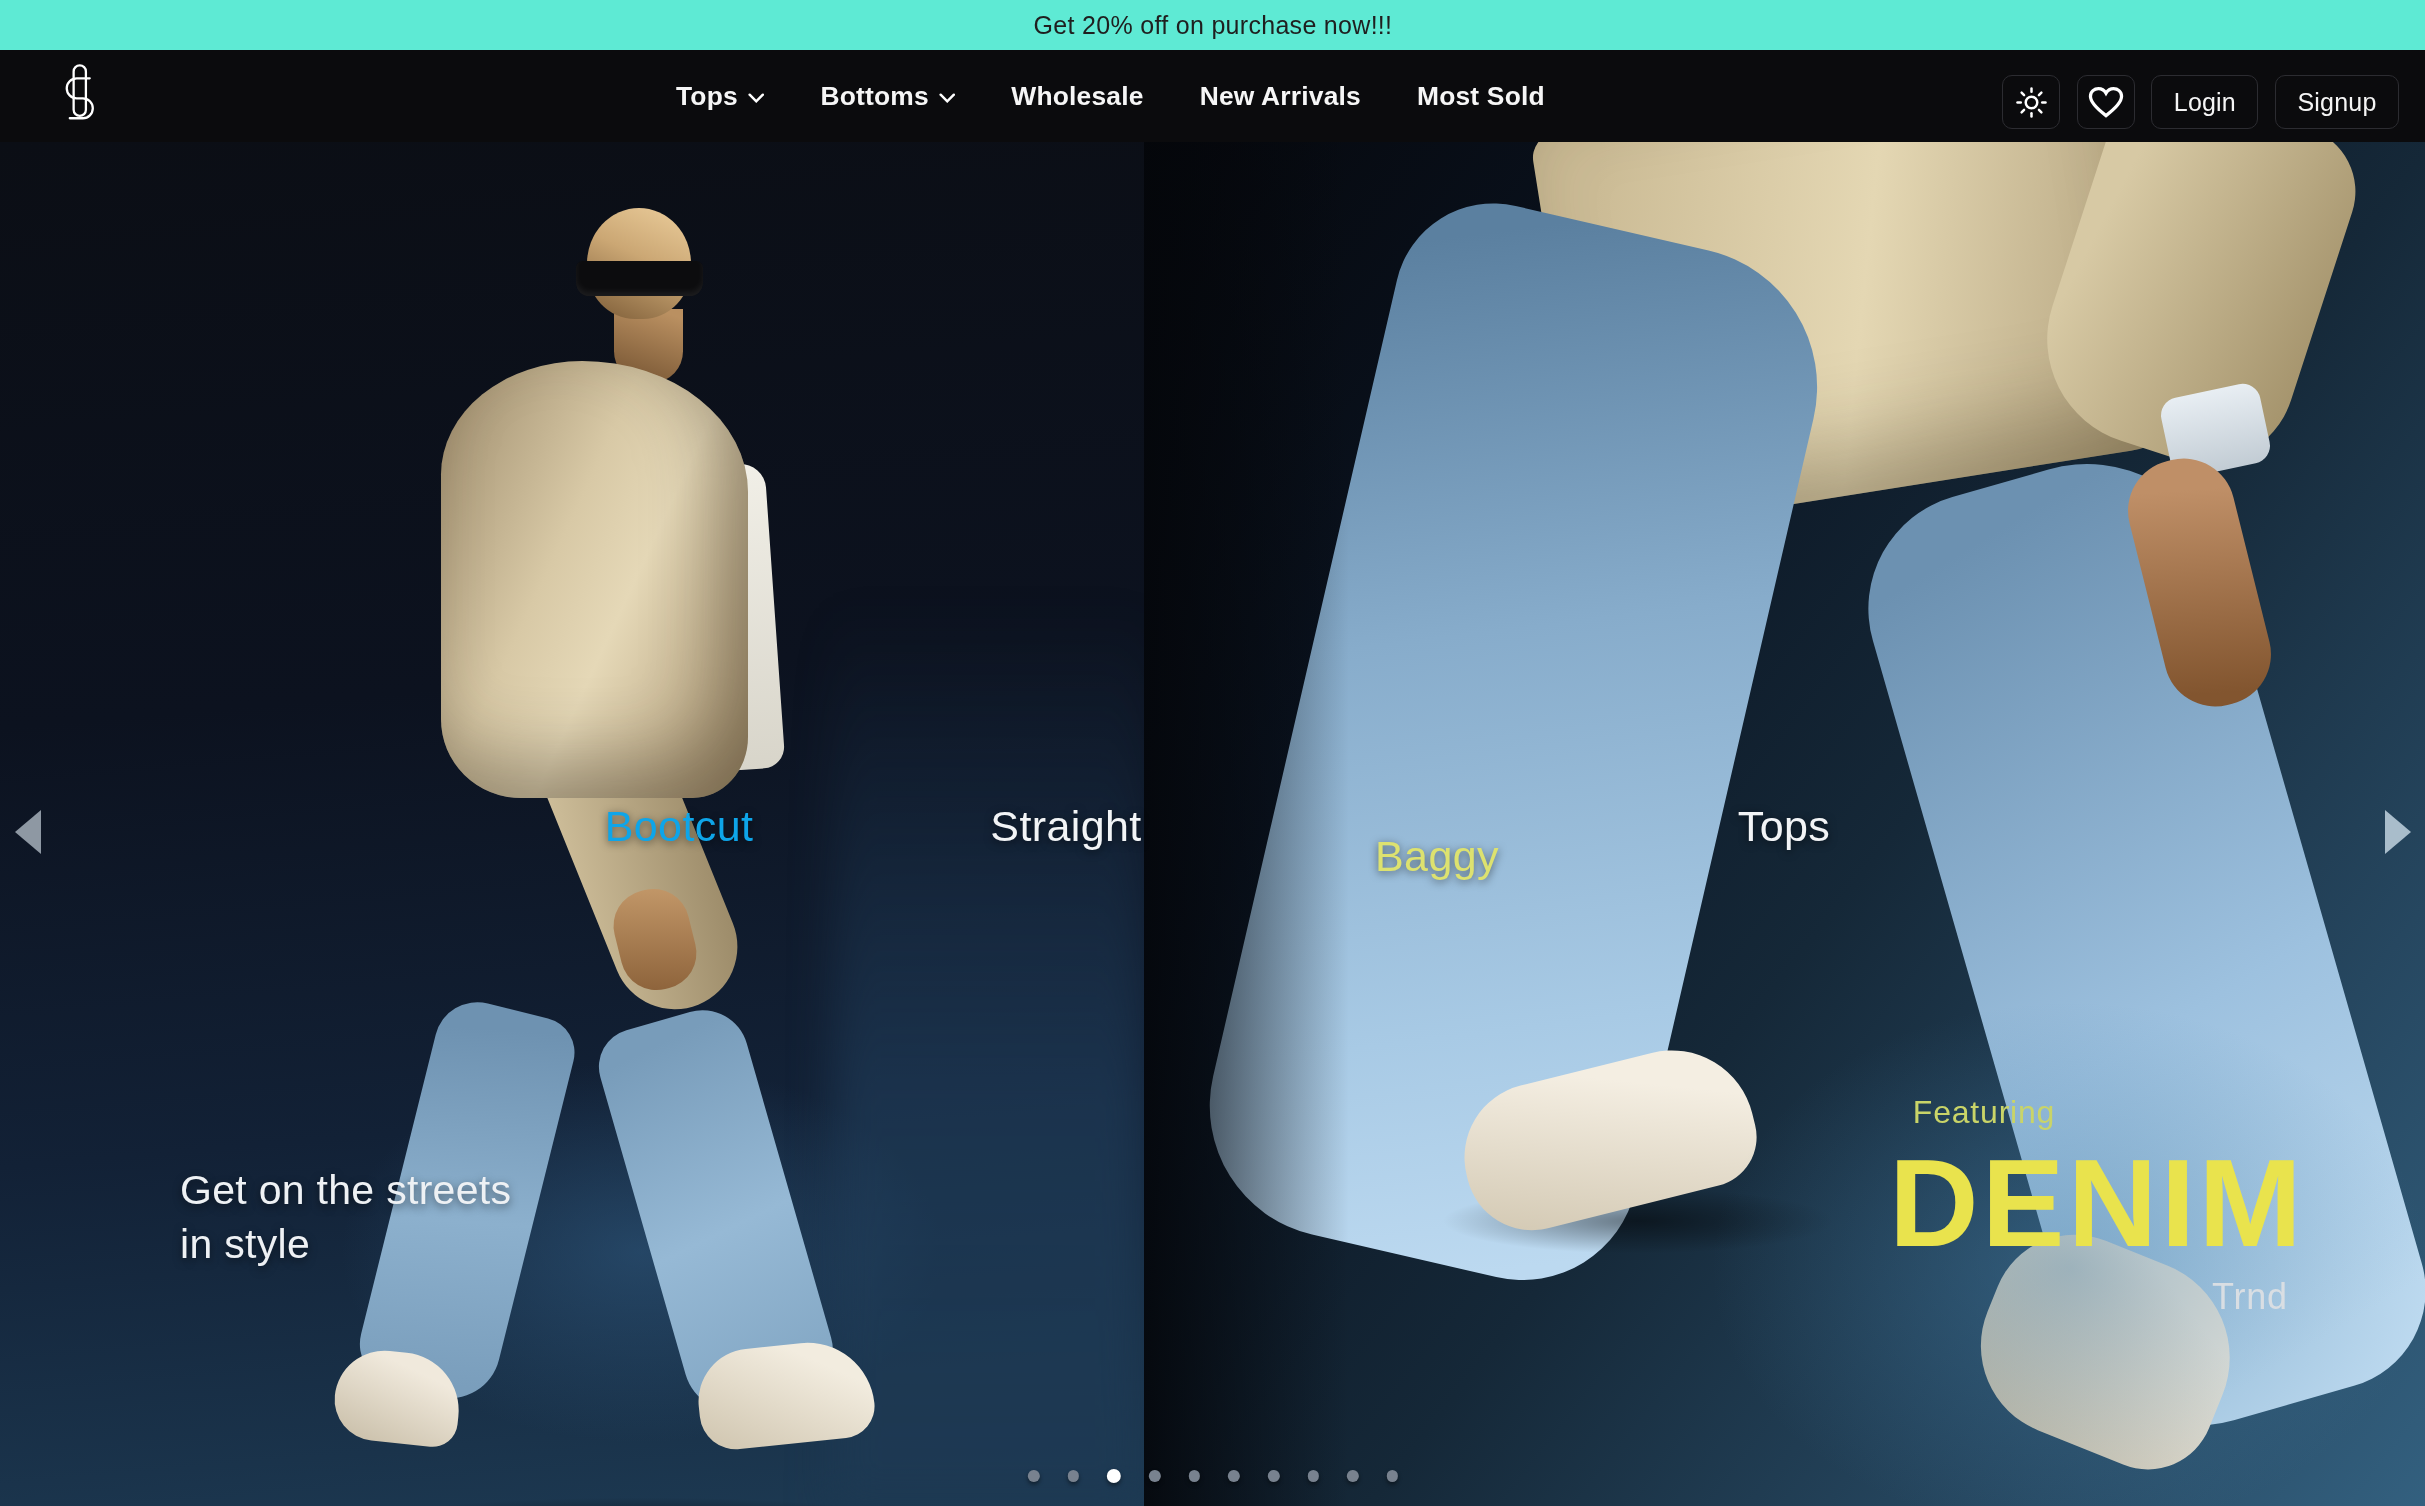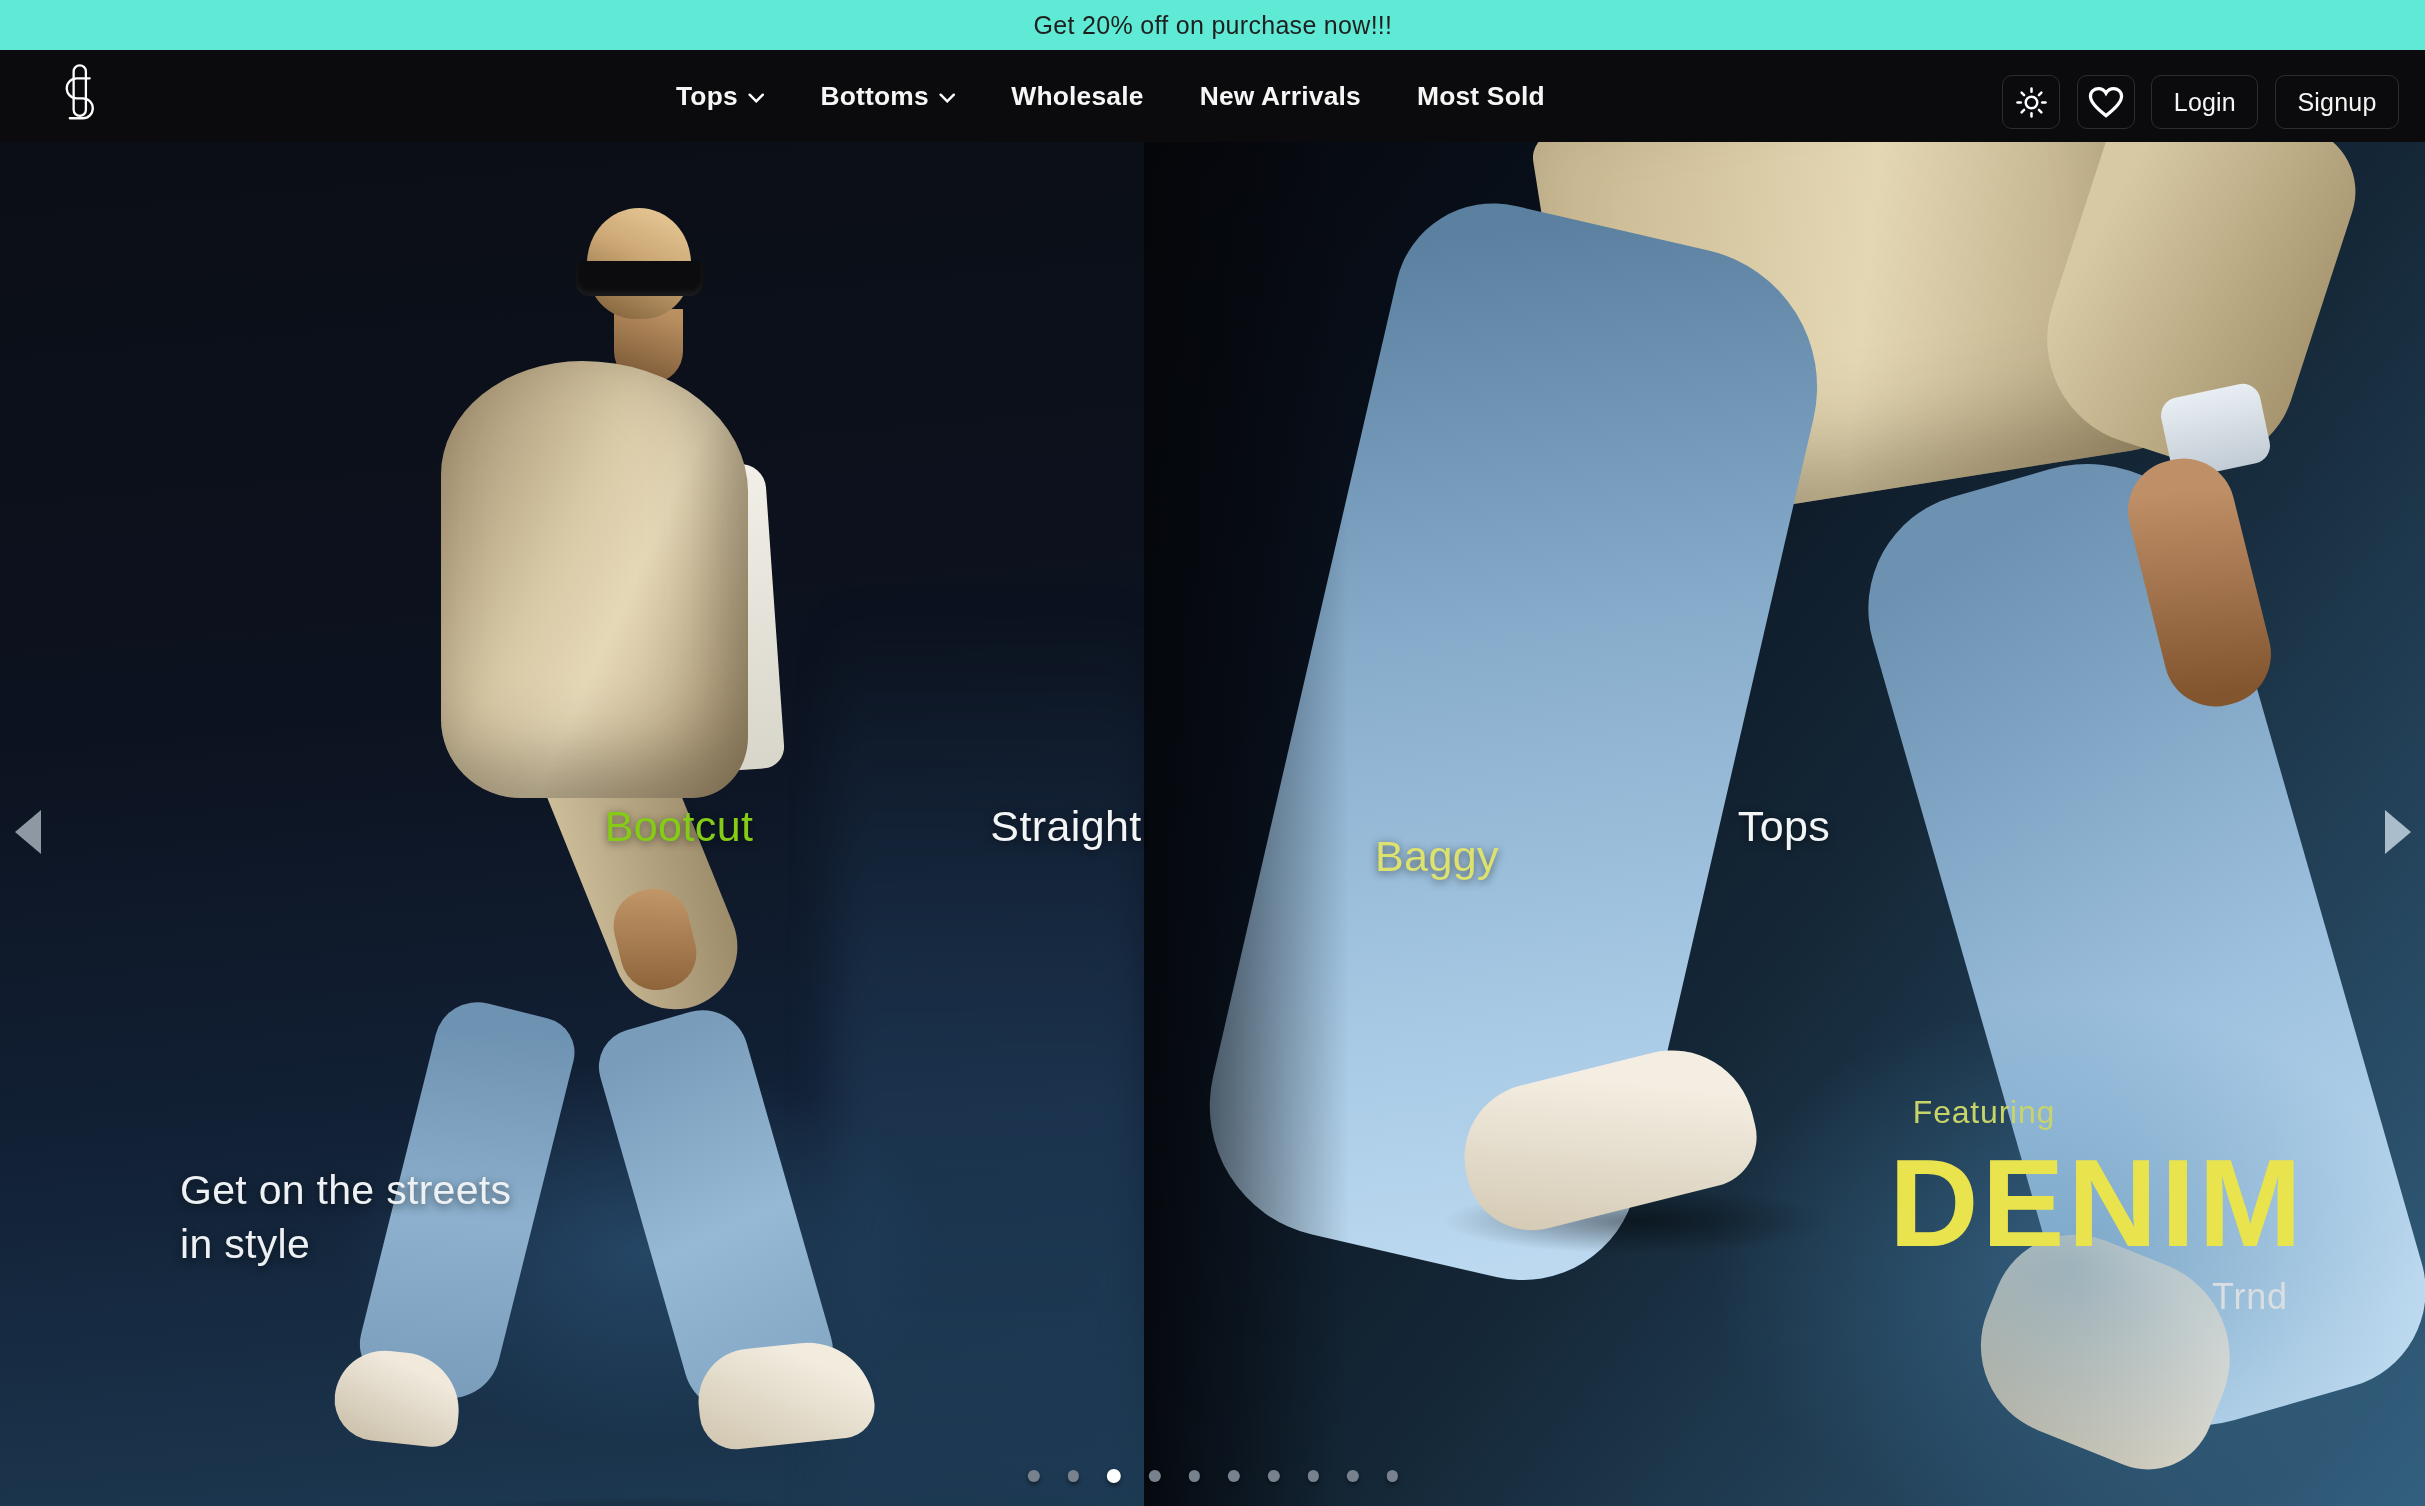--- a/index.html
+++ b/index.html
@@ -229,21 +229,21 @@
     <div class="rm-sleeve"></div>
     <div class="rm-jeans-a"></div>
     <div class="rm-jeans-b"></div>
     <div class="rm-cuff"></div>
     <div class="rm-hand"></div>
     <div class="rm-shadow1"></div>
     <div class="rm-shoe1"></div>
     <div class="rm-shoe2"></div>
   </div>
 
-  <div class="fit-label fit-bootcut" style="color: #84cc16; text-align: right;">Bootcut</div>
+  <div class="fit-label fit-bootcut" style="color: #0ea5e9; text-align: right;">Bootcut</div>
   <div class="fit-label fit-straight" style="color: rgb(242, 244, 246);">Straight</div>
   <div class="fit-label fit-baggy" style="color: rgb(221, 226, 111); margin-top: 30px;">Baggy</div>
   <div class="fit-label fit-slim" style="color: rgb(242, 244, 246);">Tops</div>
 
   <div class="caption-left">
     <div>Get on the streets</div>
     <div>in style</div>
   </div>
 
   <div class="featuring">Featuring</div>

